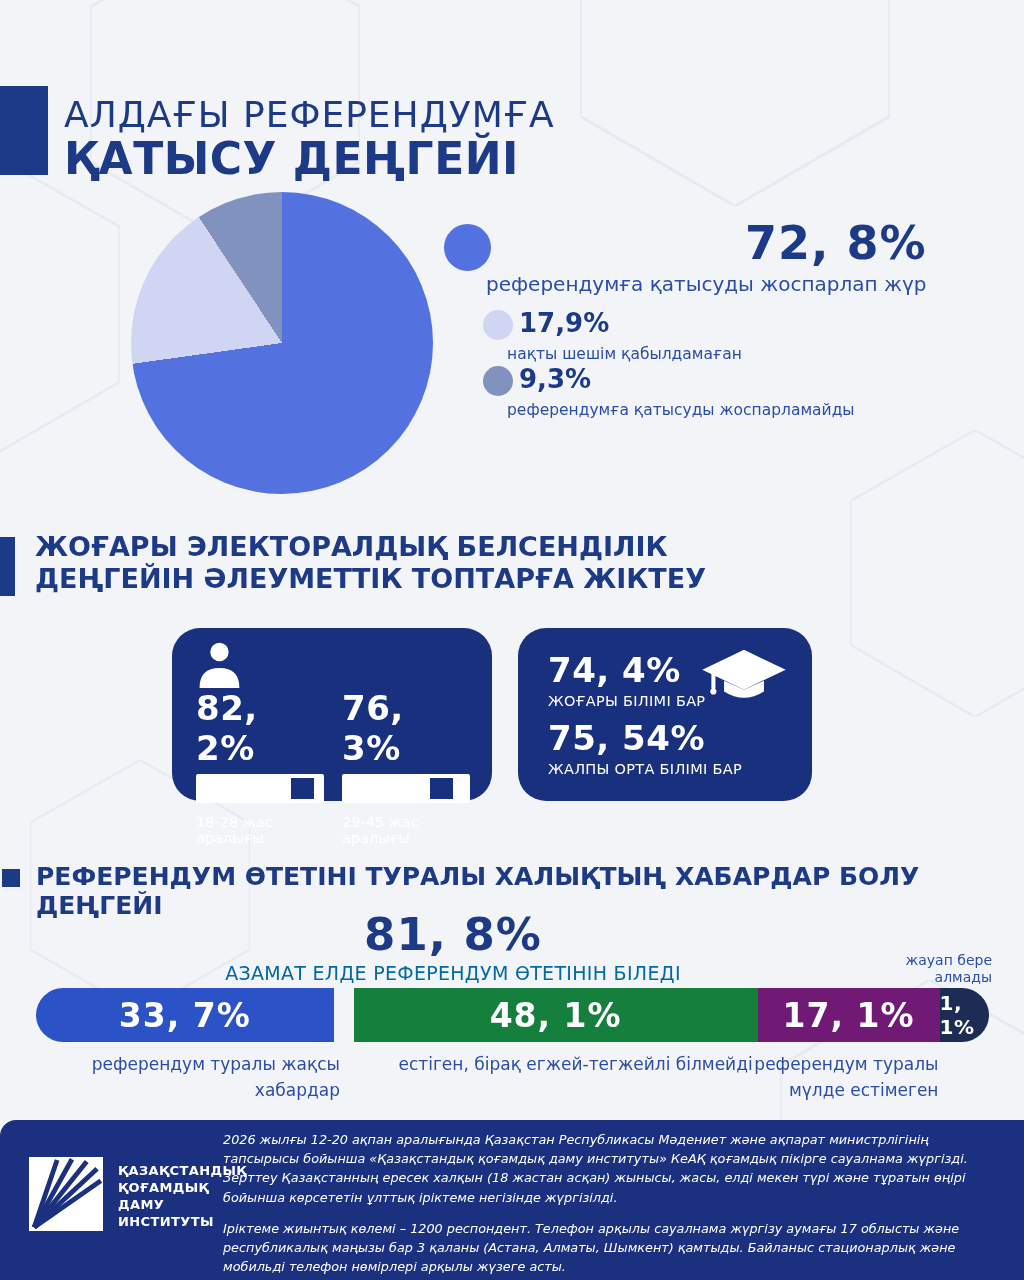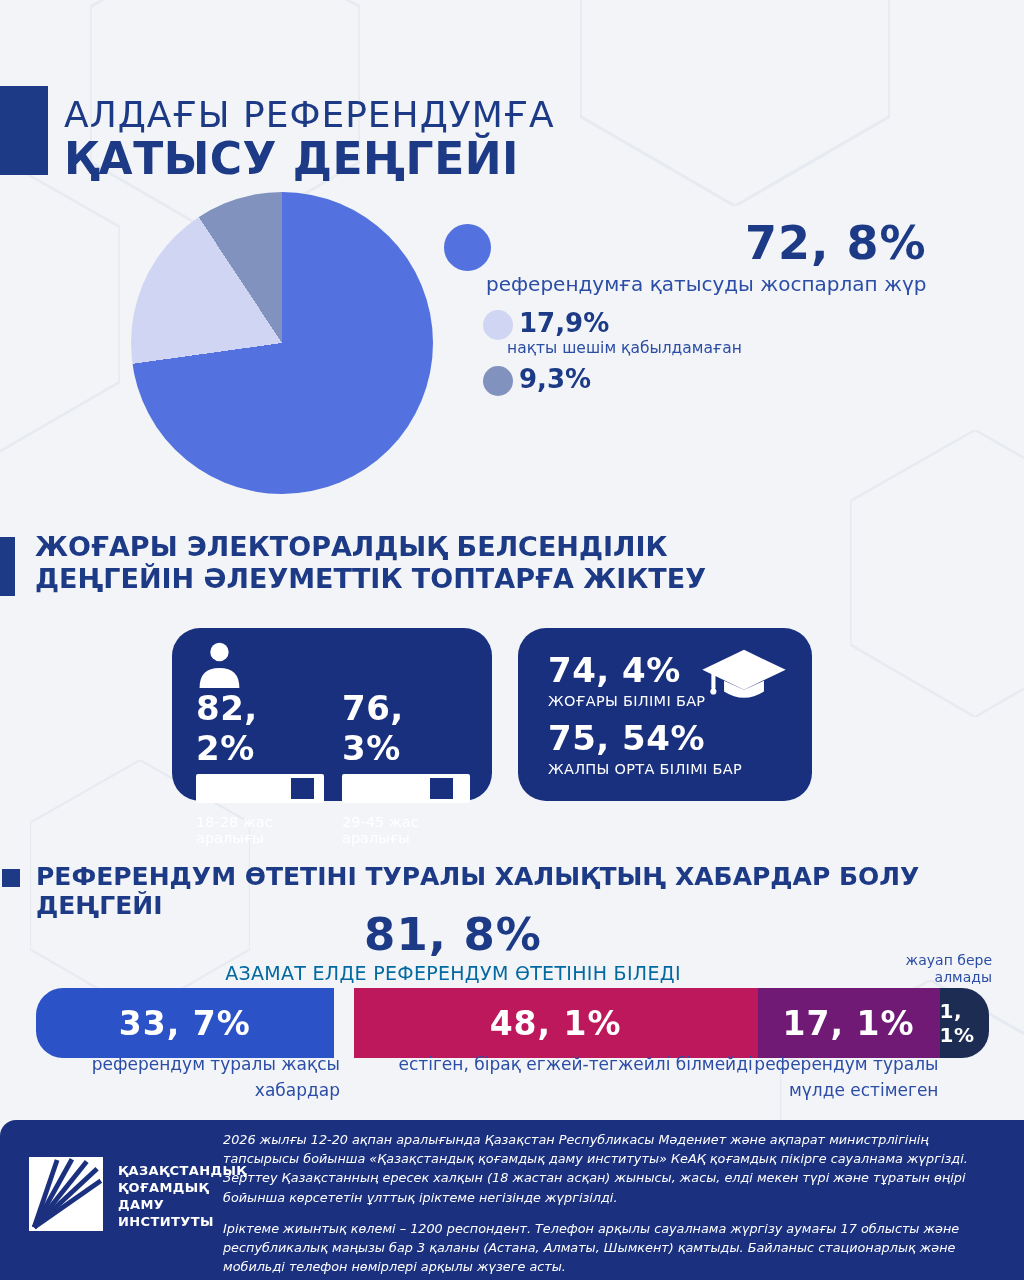--- a/index.html
+++ b/index.html
@@ -24,21 +24,21 @@
   .legend-row { position:absolute; }
   .bullet { position:absolute; border-radius:50%; }
   .bullet.big { width:47px; height:47px; left:0; top:8px; }
   .bullet.small { width:30px; height:30px; left:0; top:2px; }
   .lg1 { left:444px; top:216px; }
   .lg1 .val { font-size:46px; font-weight:bold; letter-spacing:1px;text-align:right; }
   .lg1 .lab { margin-left:42px; margin-top:2px; font-size:20px; color:#2b4da5; }
   .lg2 { left:483px; top:308px; }
   .lg3 { left:483px; top:364px; }
   .lg2 .val,.lg3 .val { margin-left:36px; font-size:26px; font-weight:bold; }
-  .lg2 .lab,.lg3 .lab { margin-left:24px; margin-top:1px; font-size:15.5px; color:#2b4da5; }
+  .lg2 .lab,.lg3 .lab { margin-left:24px; margin-top:7px; font-size:15.5px; color:#2b4da5; }
 
   
   .h2-bar { position:absolute; left:0; top:537px; width:15px; height:59px; background:#1d3a86; }
   .h2 { position:absolute; left:35px; top:531px; font-size:27px; font-weight:bold; line-height:1.2; }
   .h3-sq { position:absolute; left:2px; top:869px; width:18px; height:18px; background:#1d3a86; }
   .h3 { position:absolute; left:36px; top:862px; font-size:25px; font-weight:bold; }
 
   
   .card { position:absolute; top:628px; height:173px; background:#19307e; border-radius:28px; color:#fff; }
   .card-age { left:172px; width:320px; padding:14px 22px 0 24px; }
@@ -54,21 +54,21 @@
   .edu-lab { margin-top:3px; margin-bottom:9px; font-size:14.5px; letter-spacing:0.3px; }
   .cap { position:absolute; right:22px; top:20px; width:92px; height:58px; }
 
   
   .highlight { position:absolute; left:100px; top:908px; width:706px; text-align:center; }
   .highlight .val { font-size:45px; font-weight:bold; letter-spacing:1px; }
   .highlight .lab { margin-top:1px; font-size:19px; color:#0369a1; letter-spacing:0.3px; }
   .no-answer { position:absolute; right:32px; top:952px; width:120px; text-align:right;
                font-size:14px; line-height:1.2; color:#2b4da5; }
 
-  .stackbar { position:absolute; left:36px; top:988px; width:953px; height:70px;
+  .stackbar { position:absolute; left:36px; top:988px; width:953px; height:54px;
               display:flex; border-radius:27px; overflow:hidden; }
   .seg { display:flex; align-items:center; justify-content:center;
          color:#fff; font-weight:bold; font-size:33px; letter-spacing:1px; }
   .seg.last { font-size:20px; letter-spacing:0.5px; }
   .bar-labels { position:absolute; left:36px; top:1051px; width:953px; display:flex; }
   .bar-lab { text-align:right; font-size:17px; line-height:1.55; color:#2b4da5; }
 
   
   .footer { position:absolute; left:0; top:1120px; width:1024px; height:160px;
             background:#1b317f; border-top-left-radius:16px; color:#fff; }
@@ -118,20 +118,21 @@
     <div class="lab">референдумға қатысуды жоспарлап жүр</div>
   </div>
   <div class="legend-row lg2">
     <span class="bullet small" style="background: rgb(207, 213, 243);"></span>
     <div class="val">17,9%</div>
     <div class="lab">нақты шешім қабылдамаған</div>
   </div>
   <div class="legend-row lg3">
     <span class="bullet small" style="background: rgb(130, 146, 191);"></span>
     <div class="val">9,3%</div>
+    <div class="lab">референдумға қатысуды жоспарламайды</div>
   </div>
 
   <div class="h2-bar"></div>
   <div class="h2">
     <div>ЖОҒАРЫ ЭЛЕКТОРАЛДЫҚ БЕЛСЕНДІЛІК</div>
     <div>ДЕҢГЕЙІН ӘЛЕУМЕТТІК ТОПТАРҒА ЖІКТЕУ</div>
   </div>
 
   <div class="card card-age">
     <svg class="person" viewBox="0 0 64 60" fill="#ffffff">
@@ -175,21 +176,21 @@
   <div class="highlight">
     <div class="val">81, 8%</div>
     <div class="lab">АЗАМАТ ЕЛДЕ РЕФЕРЕНДУМ ӨТЕТІНІН БІЛЕДІ</div>
   </div>
   <div class="no-answer">жауап бере алмады</div>
 
   <div class="stackbar">
     <div class="seg" style="width: 31.9%; background: rgb(44, 82, 199);">
         <span>33, 7%</span>
       </div>
-    <div class="seg" style="width: 43.3%; background: #be185d; margin-left: 20px;">
+    <div class="seg" style="width: 43.3%; background: #15803d; margin-left: 20px;">
         <span>48, 1%</span>
       </div>
     <div class="seg" style="width: 19.5%; background: #701a75;">
         <span>17, 1%</span>
       </div>
     <div class="seg last" style="width: 5.3%; background: rgb(28, 44, 82);">
         <span>1, 1%</span>
       </div>
   </div>
 

